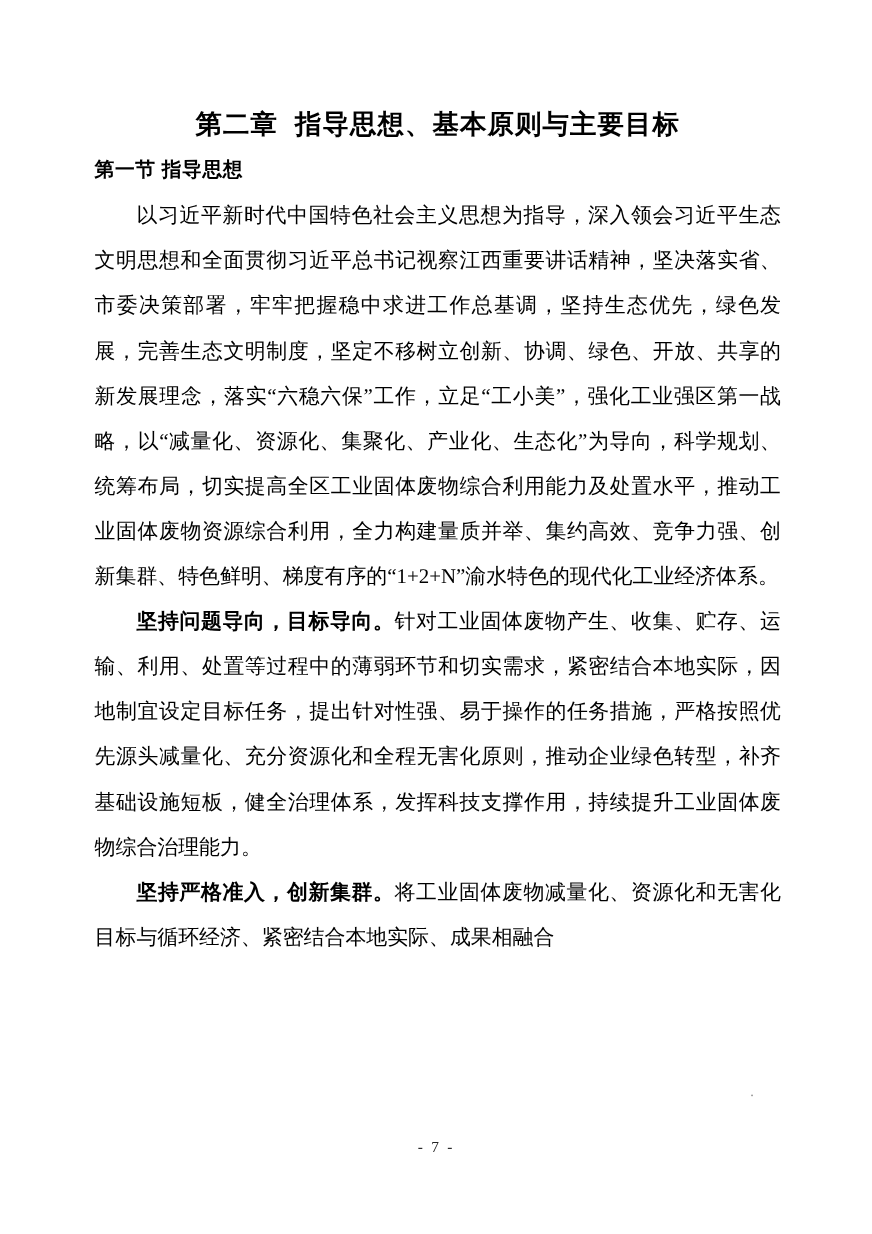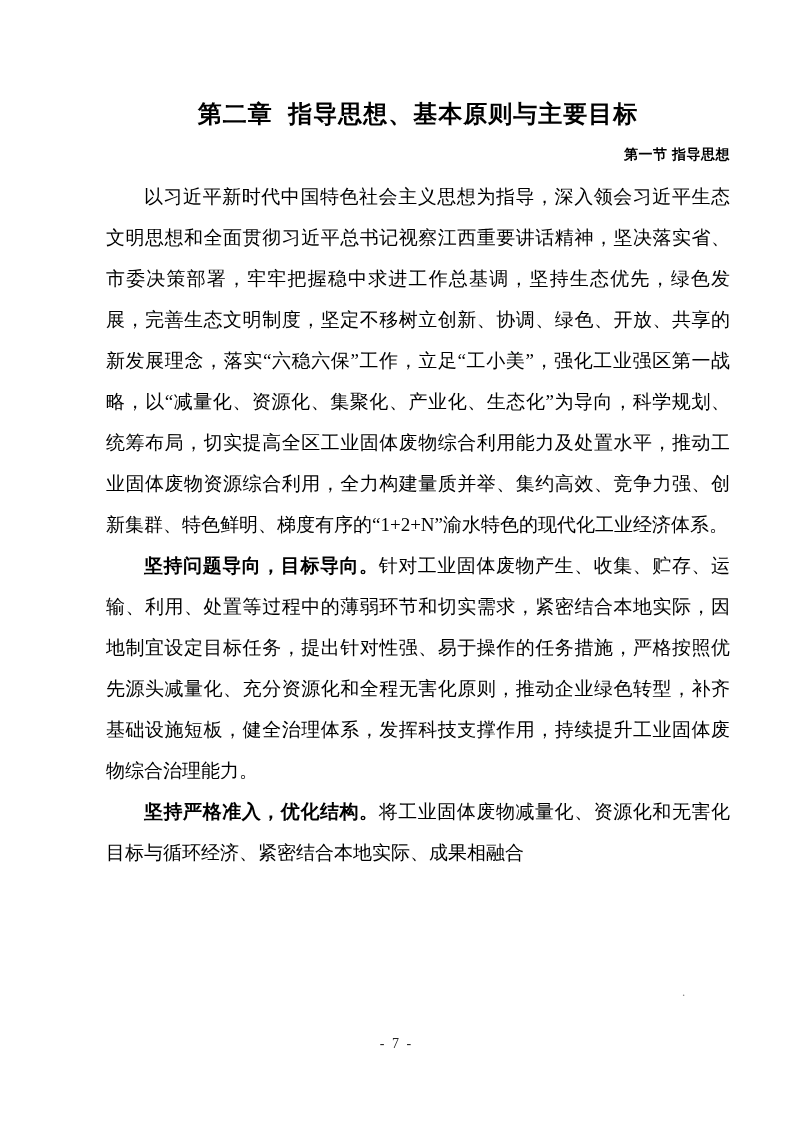--- a/index.html
+++ b/index.html
@@ -14,37 +14,36 @@
     background: #ffffff;
     color: #000000;
     overflow: hidden;
     font-family: "Liberation Serif", serif;
   }
   .content {
     position: absolute;
     left: 86px;
     top: 96px;
     width: 624px;
-    margin-left: 20px;
   }
   .chapter-title {
     font-family: "Liberation Sans", sans-serif;
     font-weight: 700;
     font-size: 24px;
     line-height: 36px;
     text-align: center;
     letter-spacing: 1px;
     white-space: pre-wrap;
   }
   .section-heading {
     font-family: "Liberation Sans", sans-serif;
     font-weight: 700;
-    font-size: 14px;
+    font-size: 18px;
     line-height: 44px;
-    text-align: right;
+    text-align: left;
     letter-spacing: 0.5px;
     white-space: pre-wrap;
   }
   .para {
     margin: 0;
     font-size: 19px;
     line-height: 41px;
     text-align: justify;
     text-indent: 2em;
     font-family: "Liberation Serif", serif;
@@ -80,20 +79,20 @@
 
     <div class="chapter-title">第二章  指导思想、基本原则与主要目标</div>
 
     <div class="section-heading">第一节 指导思想</div>
 
     <p class="para"><span class="lead"></span><span>以习近平新时代中国特色社会主义思想为指导，深入领会习近平生态文明思想和全面贯彻习近平总书记视察江西重要讲话精神，坚决落实省、市委决策部署，牢牢把握稳中求进工作总基调，坚持生态优先，绿色发展，完善生态文明制度，坚定不移树立创新、协调、绿色、开放、共享的新发展理念，落实“六稳六保”工作，立足“工小美”，强化工业强区第一战略，以“减量化、资源化、集聚化、产业化、生态化”为导向，科学规划、统筹布局，切实提高全区工业固体废物综合利用能力及处置水平，推动工业固体废物资源综合利用，全力构建量质并举、集约高效、竞争力强、创新集群、特色鲜明、梯度有序的“1+2+N”渝水特色的现代化工业经济体系。</span></p>
 
 
     <p class="para"><span class="lead">坚持问题导向，目标导向。</span><span>针对工业固体废物产生、收集、贮存、运输、利用、处置等过程中的薄弱环节和切实需求，紧密结合本地实际，因地制宜设定目标任务，提出针对性强、易于操作的任务措施，严格按照优先源头减量化、充分资源化和全程无害化原则，推动企业绿色转型，补齐基础设施短板，健全治理体系，发挥科技支撑作用，持续提升工业固体废物综合治理能力。</span></p>
 
-    <p class="para"><span class="lead">坚持严格准入，优化结构。</span><span>将工业固体废物减量化、资源化和无害化目标与循环经济、紧密结合本地实际、成果相融合</span></p>
+    <p class="para"><span class="lead">坚持严格准入，创新集群。</span><span>将工业固体废物减量化、资源化和无害化目标与循环经济、紧密结合本地实际、成果相融合</span></p>
 
   </div>
 
   <span class="stray-dot">.</span>
 
   <div class="page-number">- 7 -</div>
 </div>
 
 </body></html>

